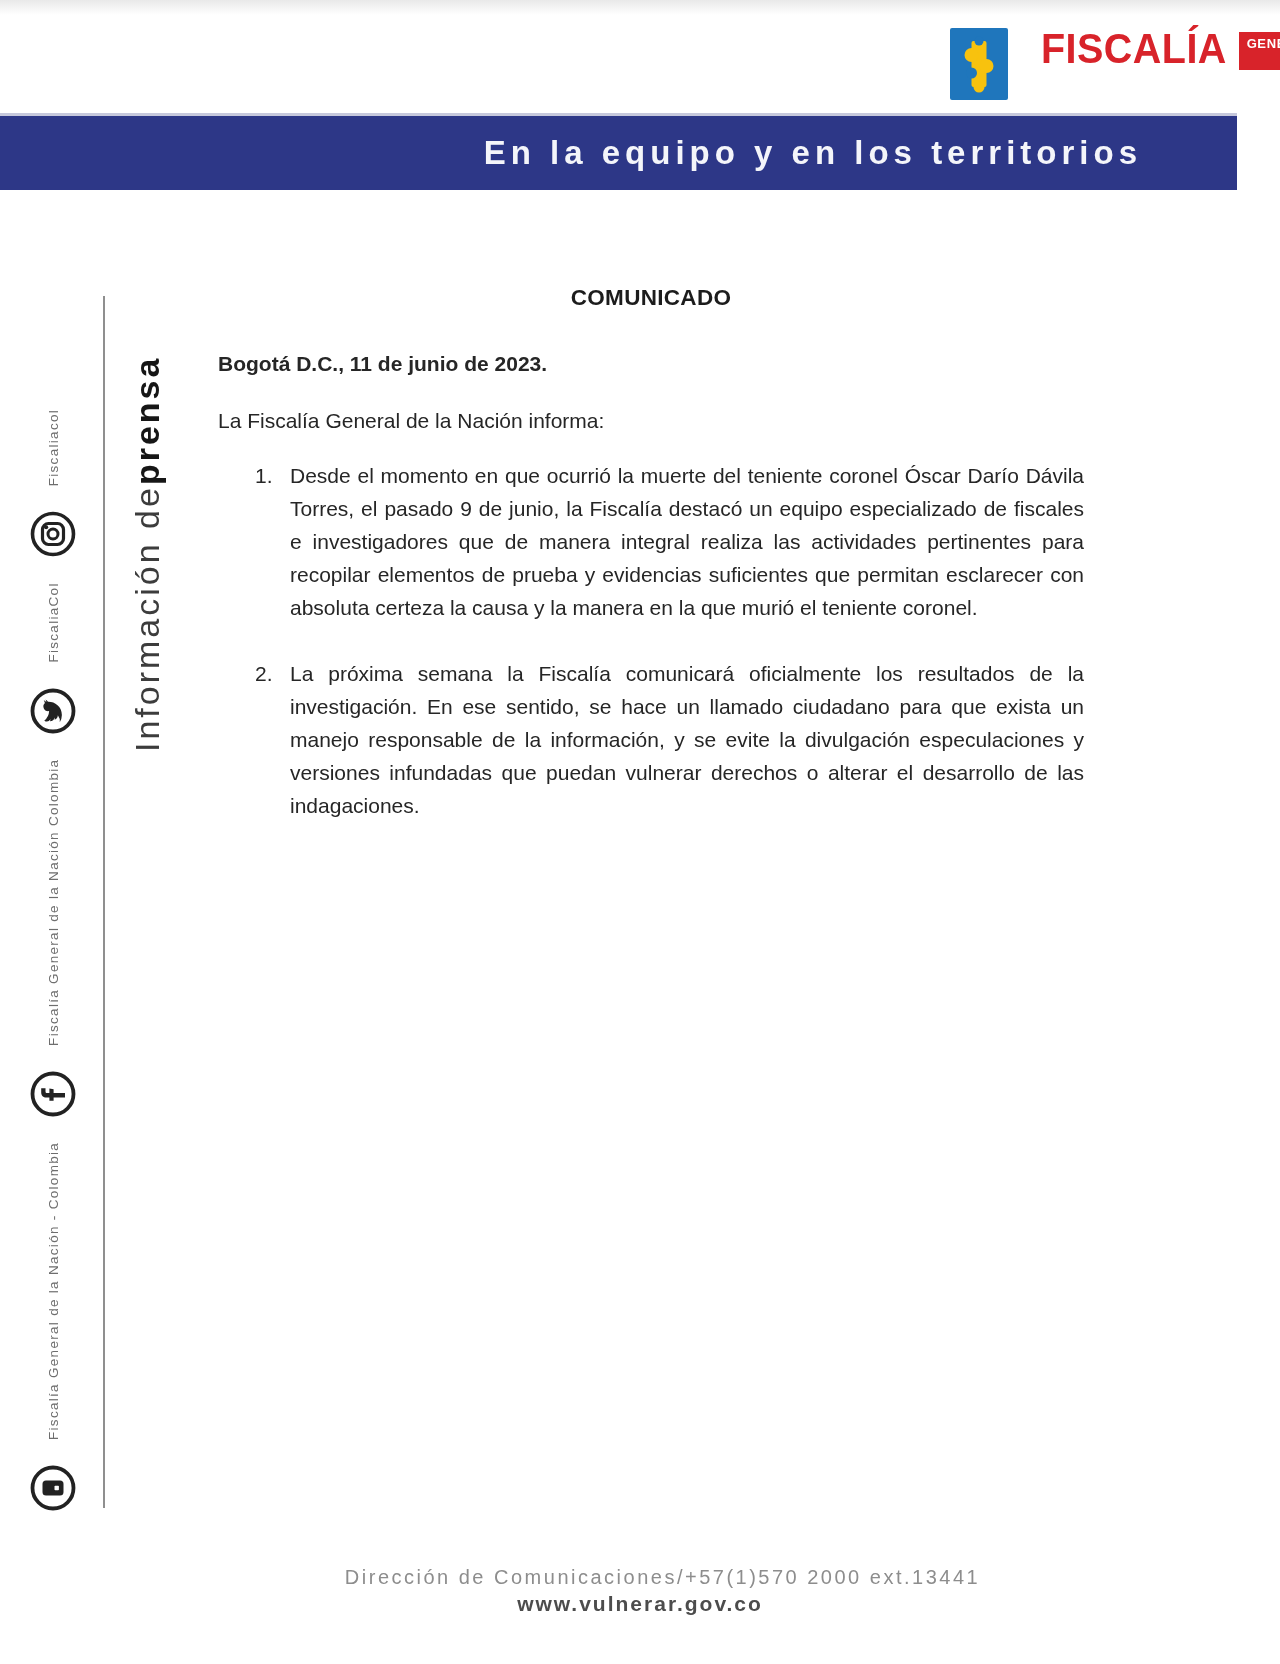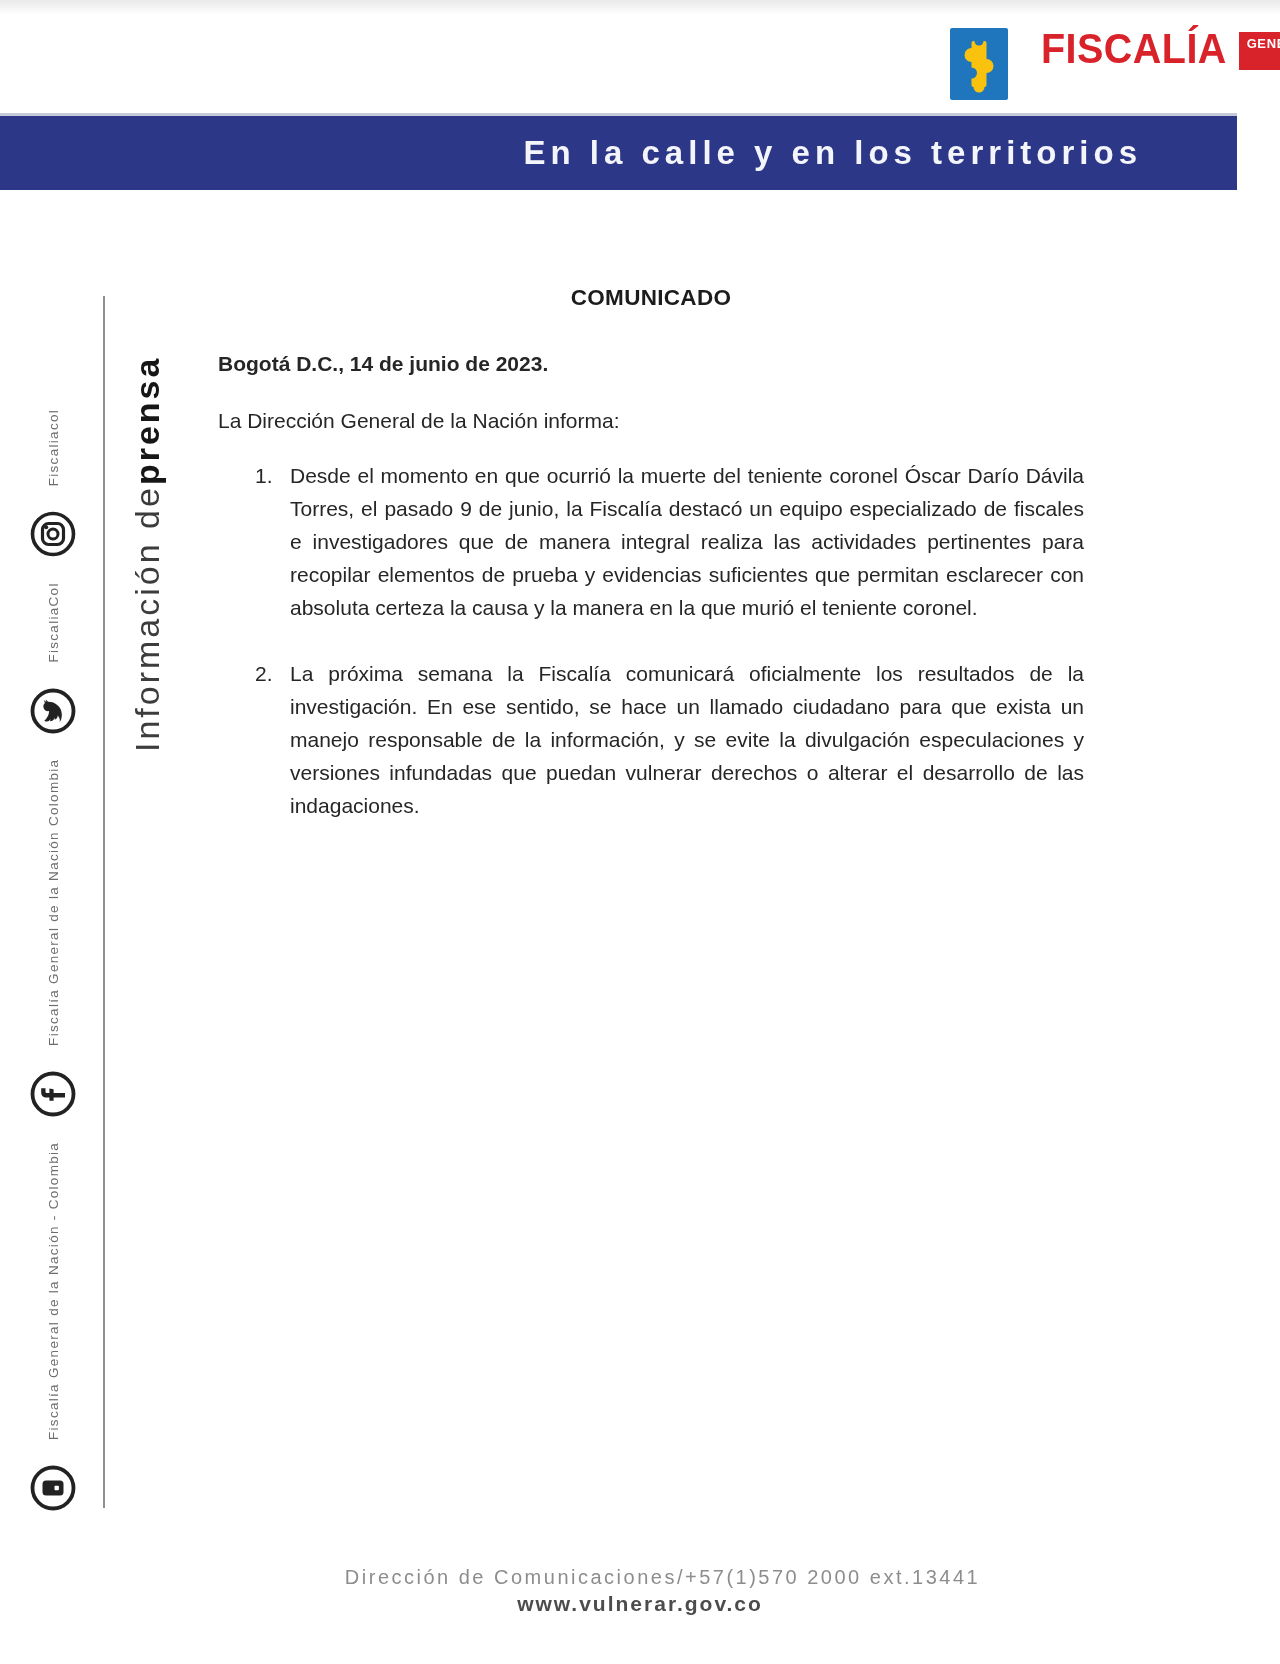--- a/index.html
+++ b/index.html
@@ -113,21 +113,21 @@
       <circle cx="21.5" cy="45" r="5.5" fill="#1f76bc"></circle>
       <circle cx="29" cy="13" r="4.5" fill="#1f76bc"></circle>
     </svg>
     <div class="logo-text">
       <div class="logo-brand">FISCALÍA</div>
       <div class="logo-sub">GENERAL DE LA NACIÓN</div>
     </div>
   </div>
 
   <div class="banner">
-    <span class="banner-text">En la calle y en los territorios</span>
+    <span class="banner-text">En la equipo y en los territorios</span>
   </div>
 
   <div class="divider-v"></div>
 
   <div class="social-rail">
 
     <svg width="48" height="48" viewBox="0 0 48 48">
       <circle cx="24" cy="24" r="20.5" fill="none" stroke="#222222" stroke-width="3.8"></circle>
       <rect x="16.5" y="13.5" width="15" height="21" rx="3.5" fill="#222222"></rect>
       <rect x="21.8" y="25.5" width="4.4" height="4.4" rx="0.8" fill="#ffffff"></rect>
@@ -155,22 +155,22 @@
     <span class="handle">Fiscaliacol</span>
   </div>
 
   <div class="press-rail">
     <span class="press-reg">Información de </span>
       <span class="press-bold">prensa</span>
   </div>
 
   <main class="content">
     <h1 class="doc-title">COMUNICADO</h1>
-    <p class="dateline">Bogotá D.C., 14 de junio de 2023.</p>
-    <p class="intro">La Dirección General de la Nación informa:</p>
+    <p class="dateline">Bogotá D.C., 11 de junio de 2023.</p>
+    <p class="intro">La Fiscalía General de la Nación informa:</p>
 
     <div class="list">
       <div class="li">
         <span class="num">1.</span>
         <p class="li-text">Desde el momento en que ocurrió la muerte del teniente coronel Óscar Darío Dávila Torres, el pasado 9 de junio, la Fiscalía destacó un equipo especializado de fiscales e investigadores que de manera integral realiza las actividades pertinentes para recopilar elementos de prueba y evidencias suficientes que permitan esclarecer con absoluta certeza la causa y la manera en la que murió el teniente coronel.</p>
       </div>
       <div class="li">
         <span class="num">2.</span>
         <p class="li-text">La próxima semana la Fiscalía comunicará oficialmente los resultados de la investigación. En ese sentido, se hace un llamado ciudadano para que exista un manejo responsable de la información, y se evite la divulgación especulaciones y versiones infundadas que puedan vulnerar derechos o alterar el desarrollo de las indagaciones.</p>
       </div>

